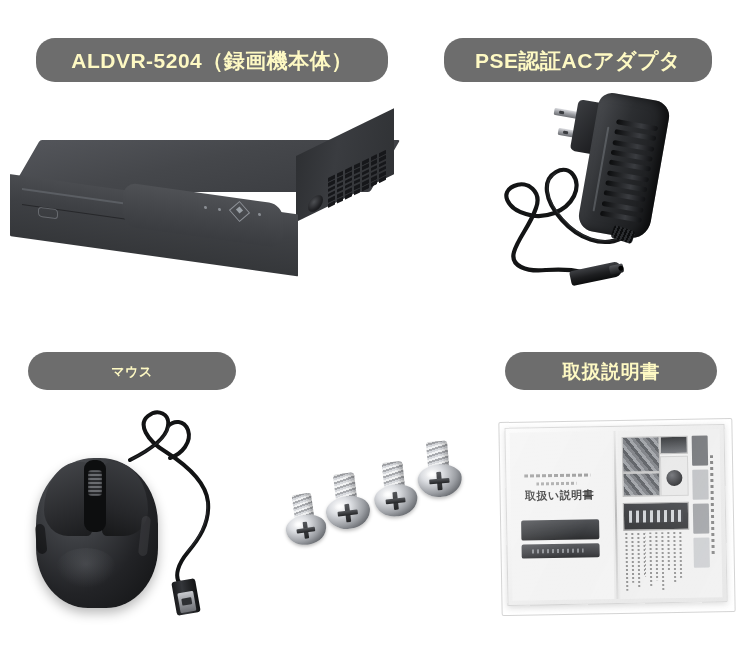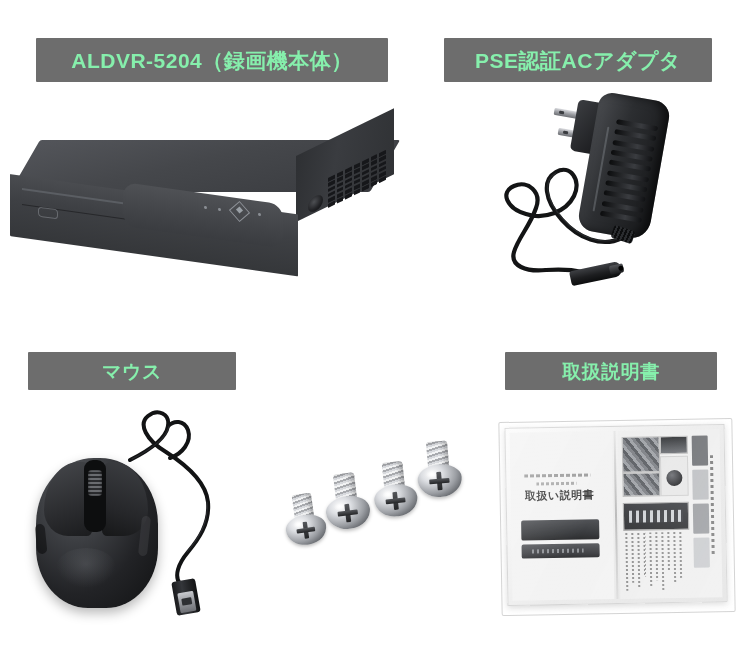--- a/index.html
+++ b/index.html
@@ -15,37 +15,37 @@
     width: 750px;
     height: 656px;
     background: #ffffff;
     overflow: hidden;
   }
 
   
   .pill {
     position: absolute;
     background: #6d6d6d;
-    border-radius: 1px;
+    border-radius: 19px;
     display: flex;
     align-items: center;
     justify-content: center;
-    color: #86efac;
+    color: #fef9c3;
     font-weight: bold;
     letter-spacing: 0.5px;
     box-sizing: border-box;
     text-align: center;
     line-height: 1;
     white-space: nowrap;
   }
   .pill-label { display: block; }
 
   #pill-dvr      { left: 36px;  top: 38px;  width: 352px; height: 44px; font-size: 21px; }
   #pill-adapter  { left: 444px; top: 38px;  width: 268px; height: 44px; font-size: 21px; }
-  #pill-mouse    { left: 28px;  top: 352px; width: 208px; height: 38px; font-size: 19px; }
+  #pill-mouse    { left: 28px;  top: 352px; width: 208px; height: 38px; font-size: 13px; }
   #pill-screws   { left: 252px; top: 352px; width: 232px; height: 38px; font-size: 19px; }
   #pill-manual   { left: 505px; top: 352px; width: 212px; height: 38px; font-size: 19px; }
 
   
   #dvr-figure {
     position: absolute;
     left: 8px;
     top: 138px;
     width: 390px;
     height: 120px;

